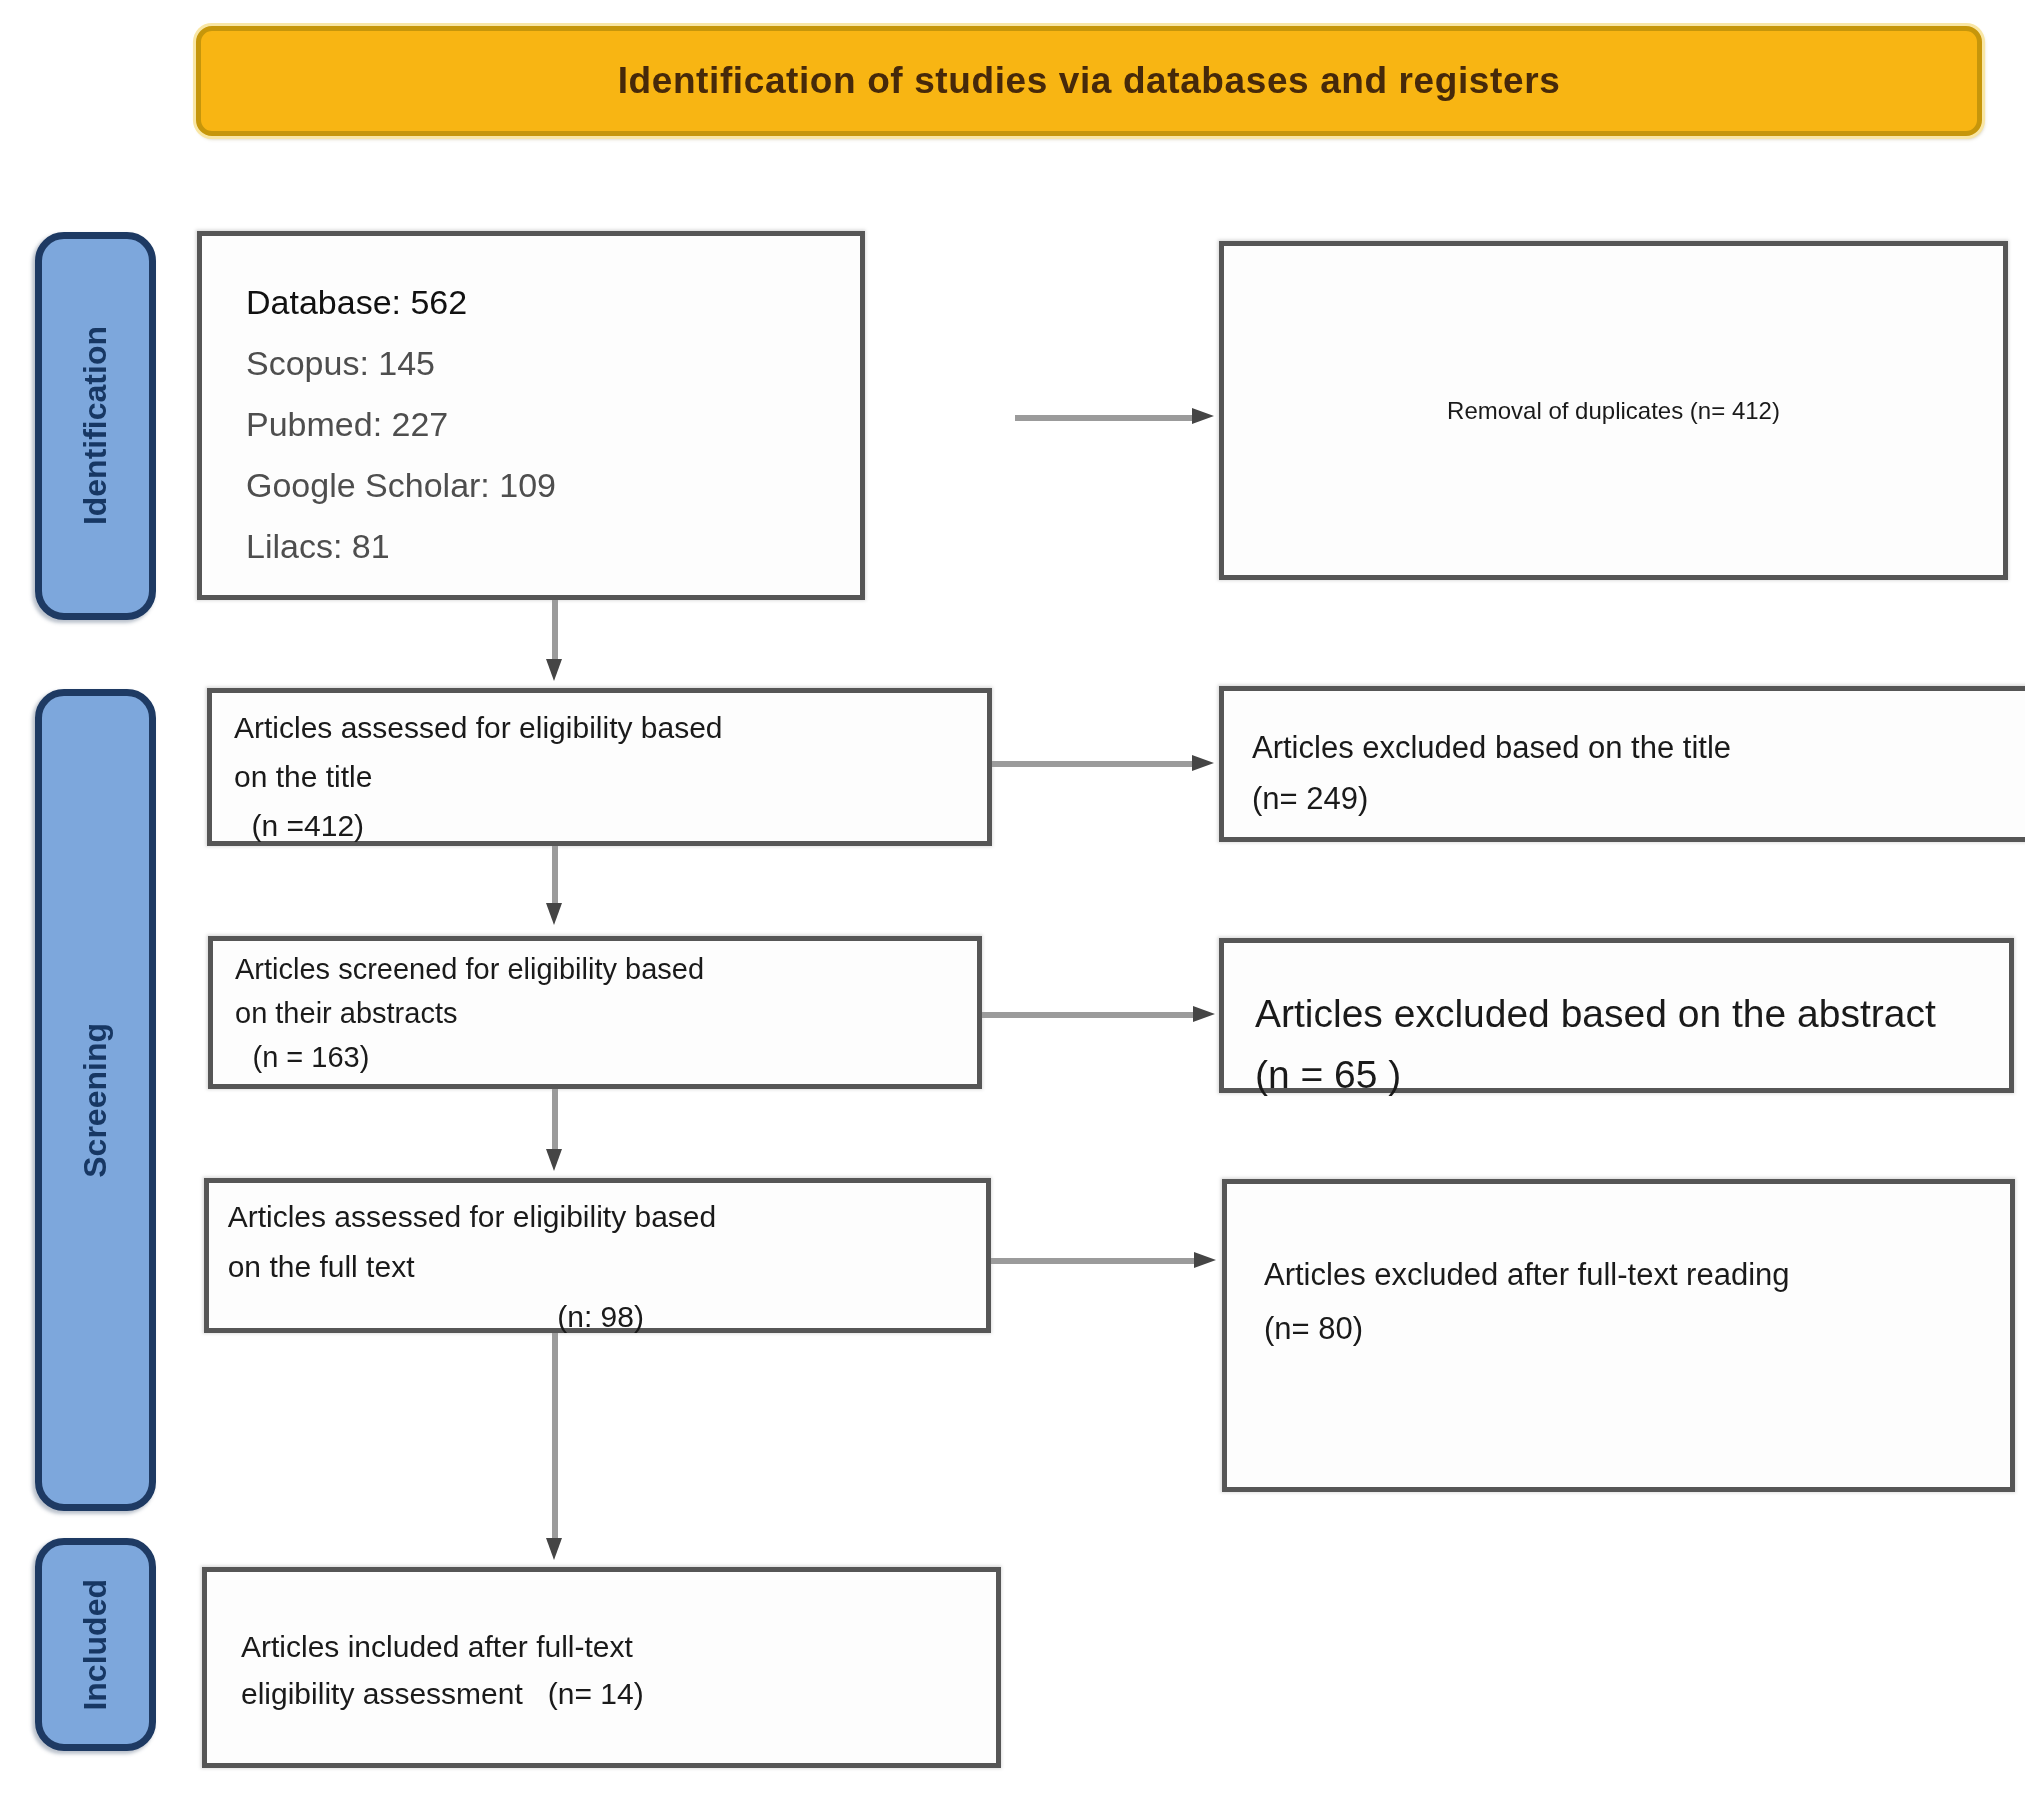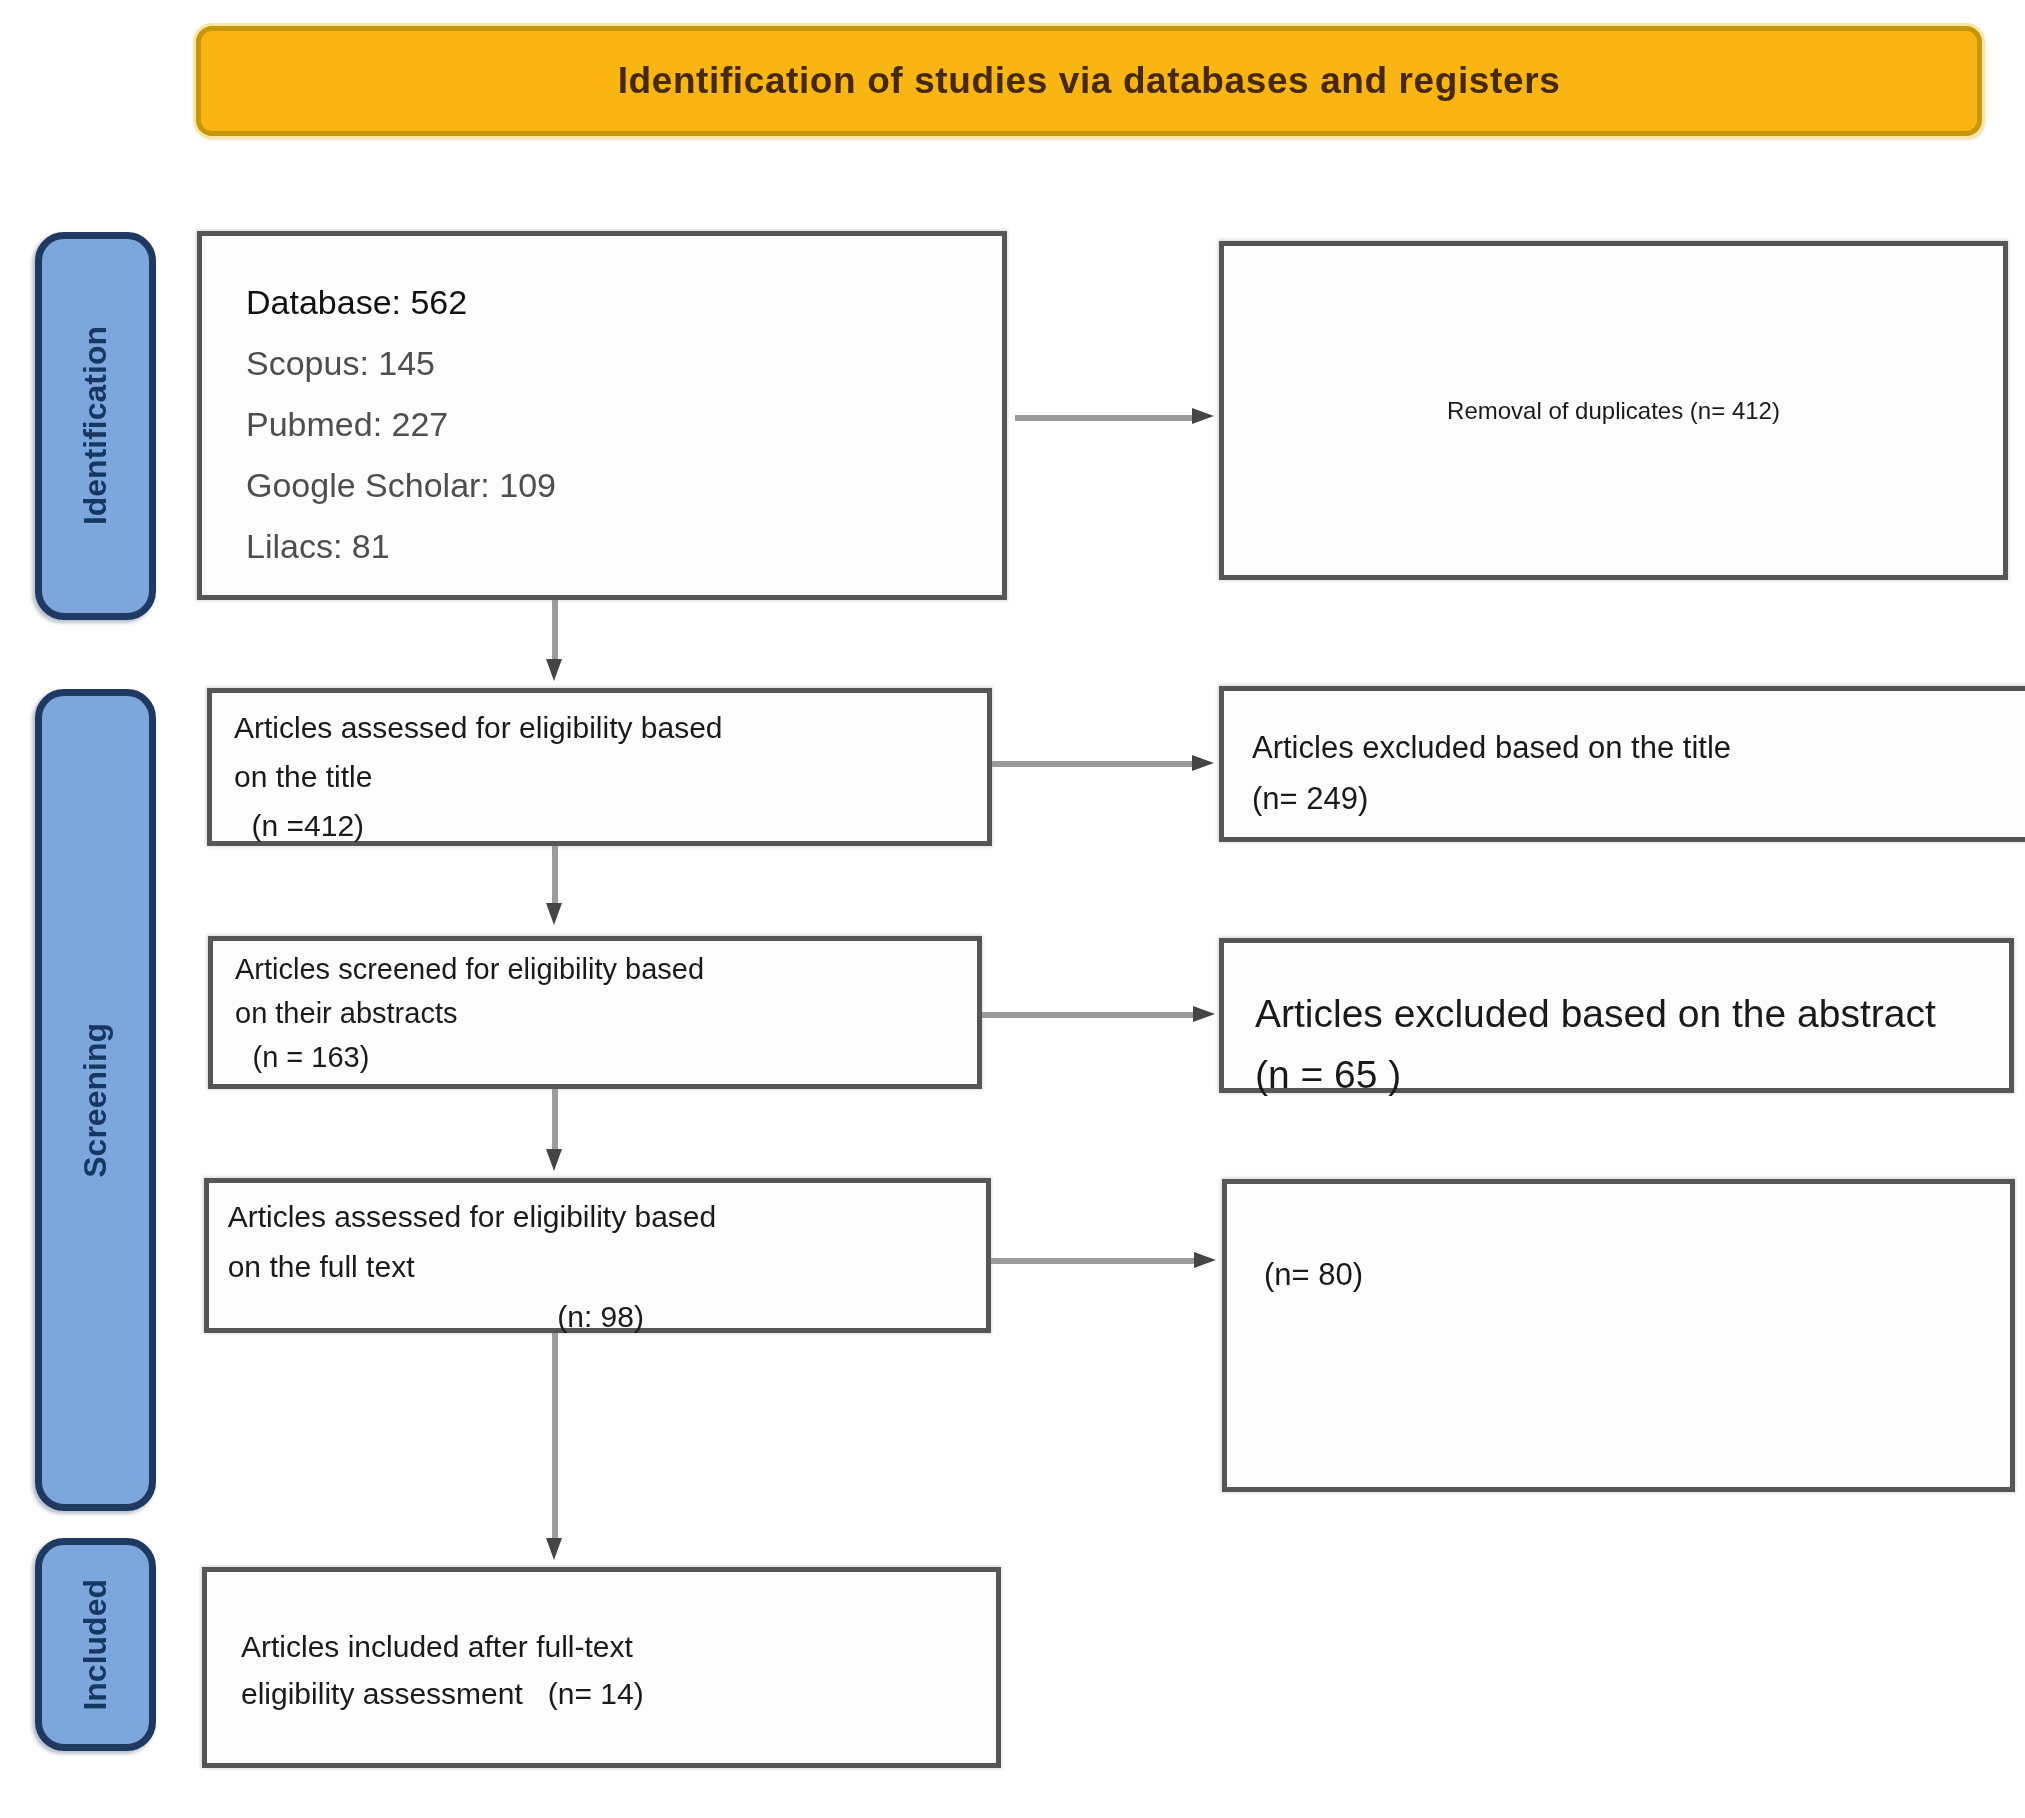--- a/index.html
+++ b/index.html
@@ -61,21 +61,21 @@
   <div class="stage" style="top:232px;height:374px;">
     <span>Identification</span>
   </div>
   <div class="stage" style="top:689px;height:808px;">
     <span>Screening</span>
   </div>
   <div class="stage" style="top:1538px;height:199px;">
     <span>Included</span>
   </div>
 
-  <div class="fbox db-box" style="left:197px;top:231px;width:810px;height:369px;">
+  <div class="fbox db-box" style="left:197px;top:231px;width:668px;height:369px;">
     <div class="ln">Database: 562</div>
     <div class="ln">Scopus: 145</div>
     <div class="ln">Pubmed: 227</div>
     <div class="ln">Google Scholar: 109</div>
     <div class="ln">Lilacs: 81</div>
   </div>
 
   <div class="fbox center-box" style="left:1219px;top:241px;width:789px;height:339px;">
     <div class="ln">Removal of duplicates (n= 412)</div>
   </div>
@@ -102,20 +102,21 @@
     <div class="ln">(n = 65 )</div>
   </div>
 
   <div class="fbox b7" style="left:204px;top:1178px;width:787px;height:155px;">
     <div class="ln">Articles assessed for eligibility based</div>
     <div class="ln">on the full text</div>
     <div class="ln indent-ctr">(n: 98)</div>
   </div>
 
   <div class="fbox b8" style="left:1222px;top:1179px;width:793px;height:313px;">
+    <div class="ln">Articles excluded after full-text reading</div>
     <div class="ln">(n= 80)</div>
   </div>
 
   <div class="fbox b9" style="left:202px;top:1567px;width:799px;height:201px;">
     <div class="ln">Articles included after full-text</div>
     <div class="ln">eligibility assessment   (n= 14)</div>
   </div>
 
   <div class="hline" style="left:1015px;top:415px;width:179px;"></div>
   <div class="head-right" style="left:1192px;top:408px;"></div>

